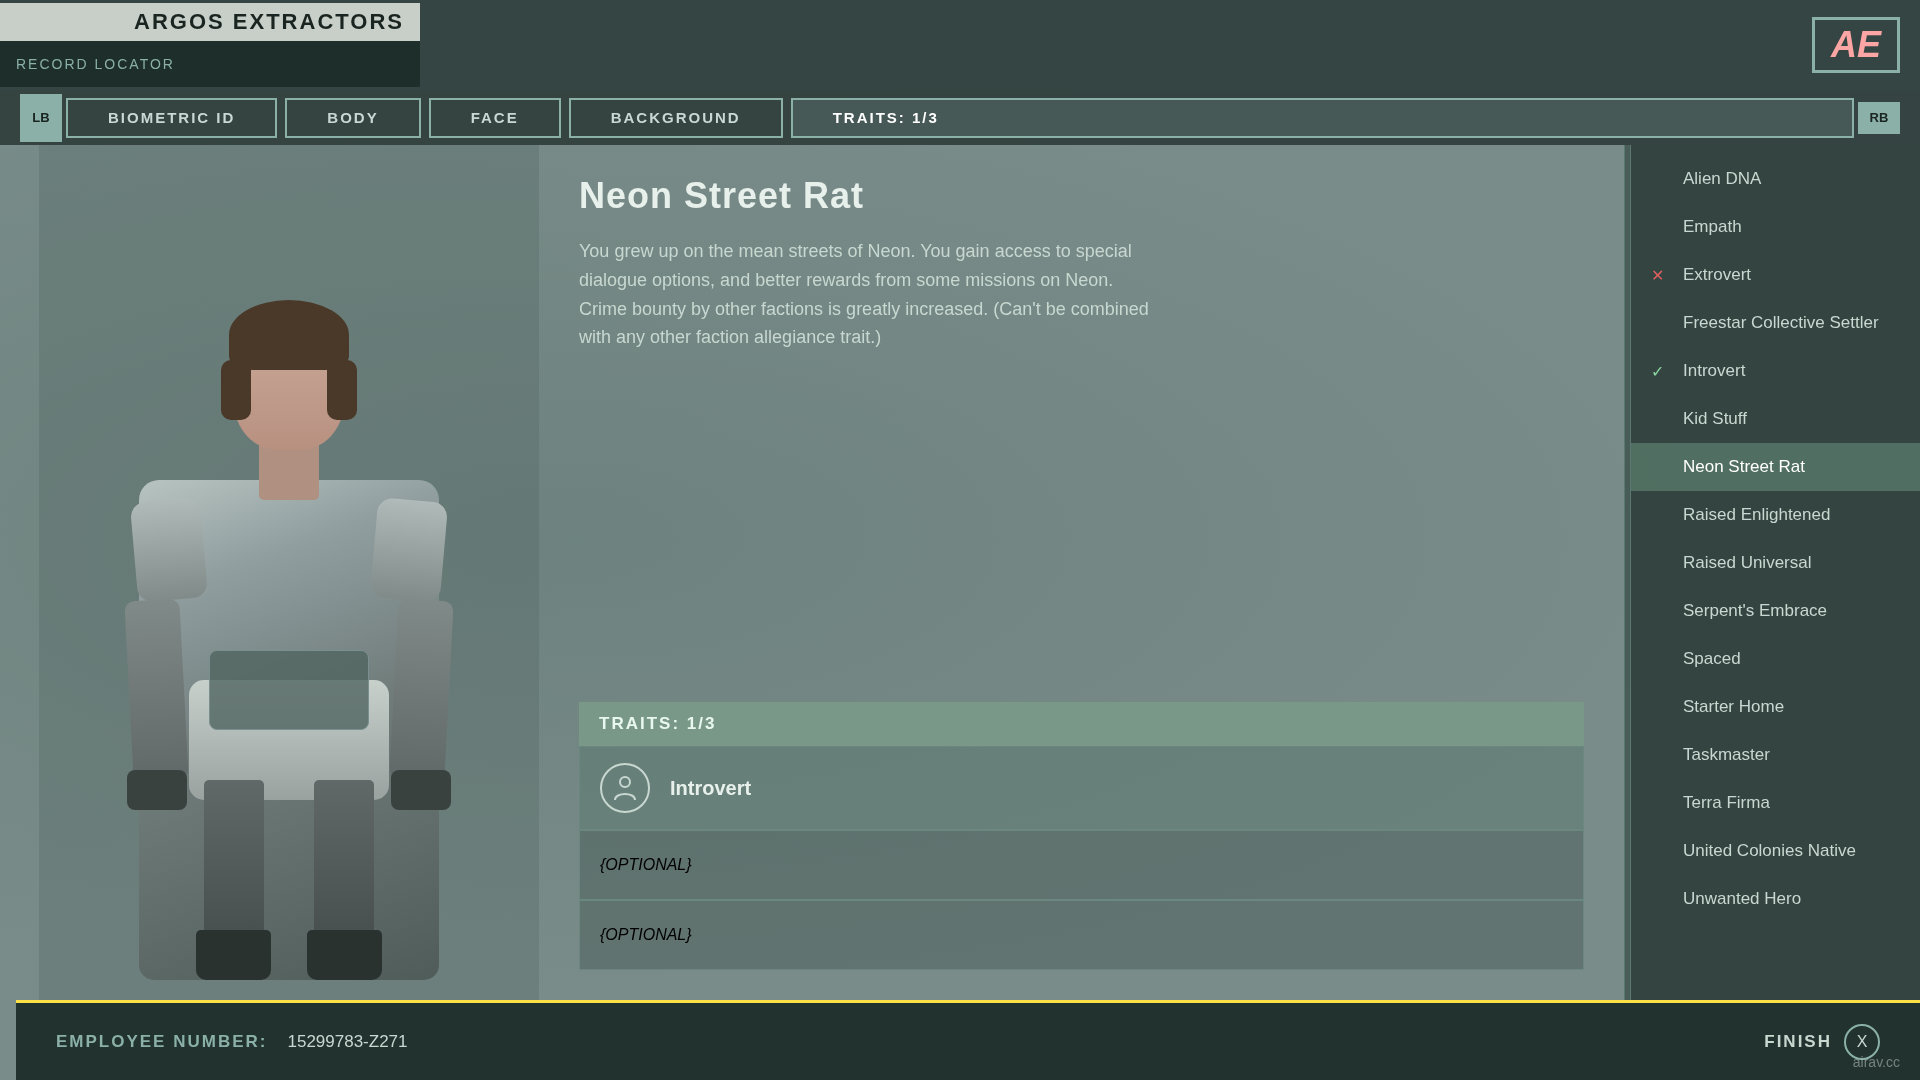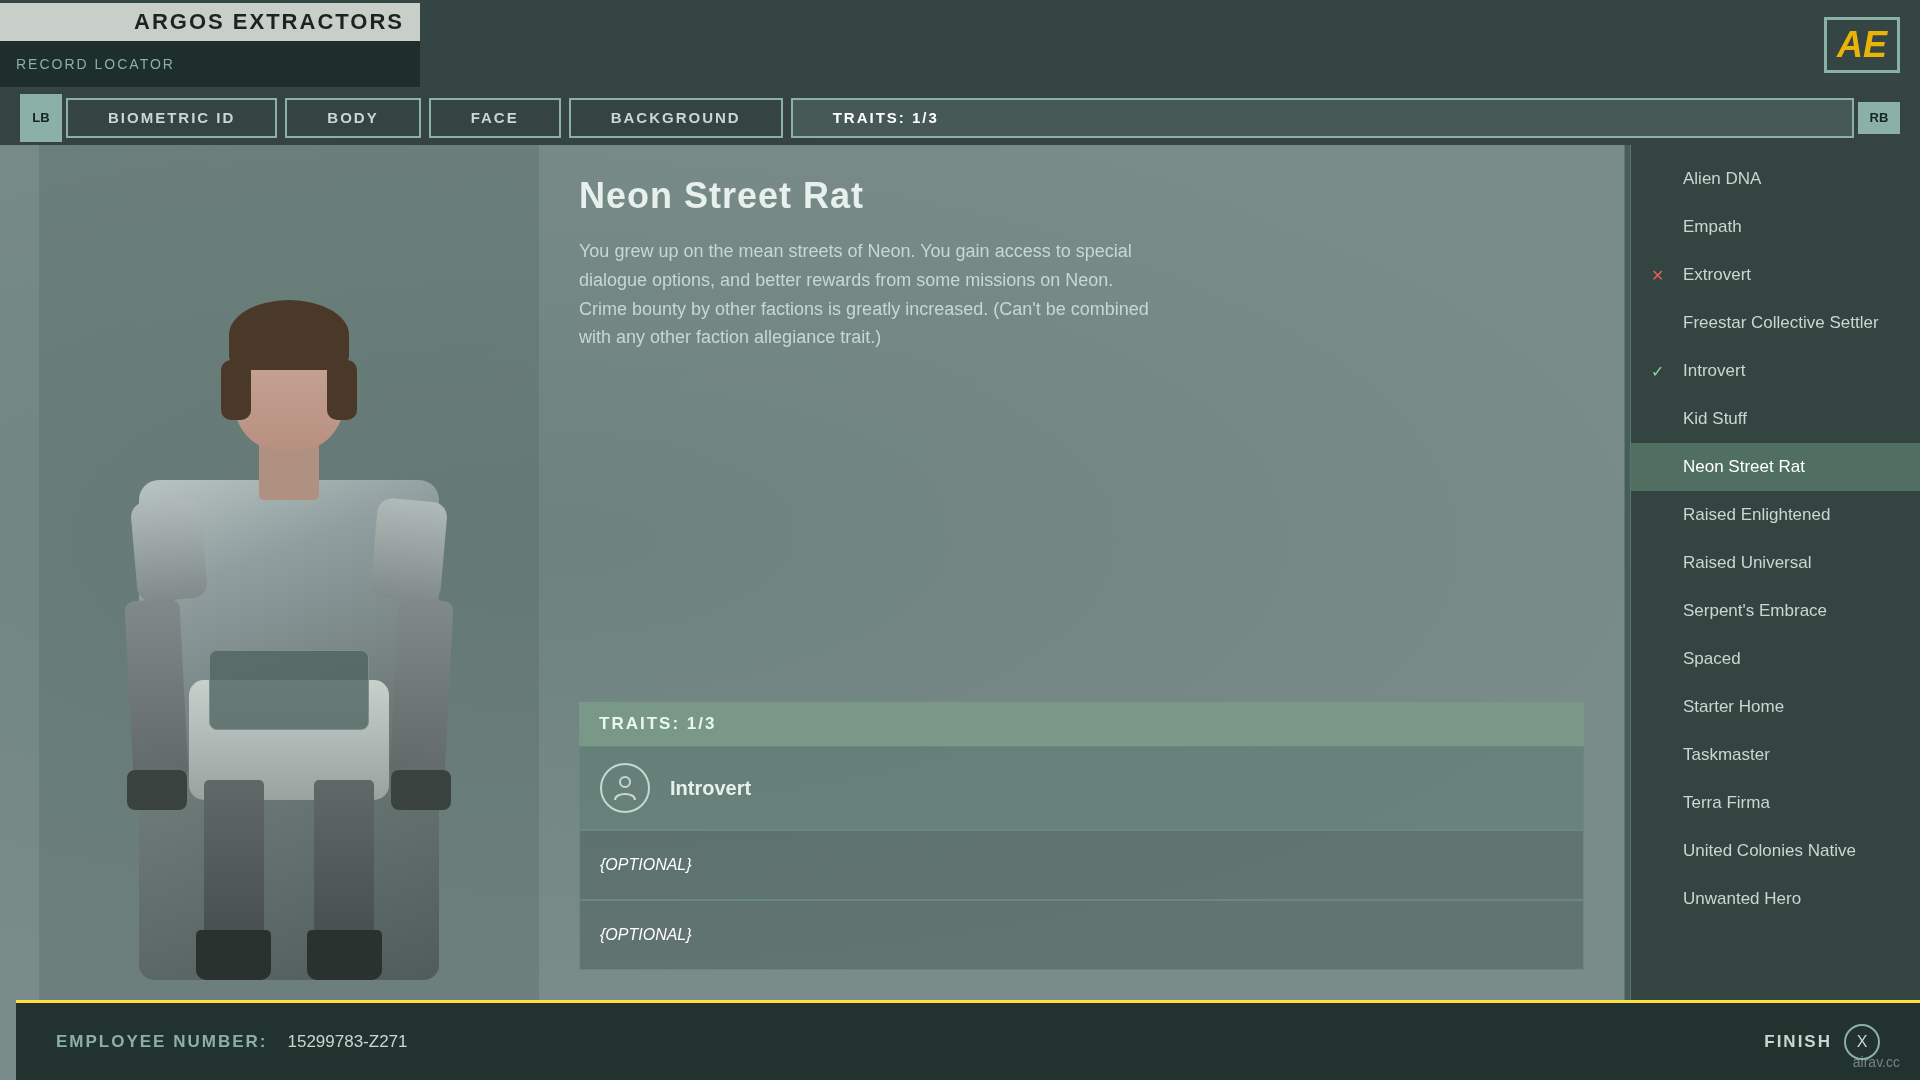--- a/index.html
+++ b/index.html
@@ -59,23 +59,23 @@
       letter-spacing: 2px;
     }
 
     .ae-logo {
       position: absolute;
       right: 20px;
       top: 50%;
       transform: translateY(-50%);
       font-size: 36px;
       font-weight: 900;
-      color: #eab308;
+      color: #fca5a5;
       border: 3px solid #8ab0a8;
-      padding: 4px 10px;
+      padding: 4px 16px;
       font-style: italic;
     }
 
     
     .nav-bar {
       position: absolute;
       top: 90px;
       left: 0;
       right: 0;
       height: 55px;
@@ -240,21 +240,21 @@
     }
 
     .trait-slot-name {
       font-size: 20px;
       color: #e8f0ec;
       font-weight: 600;
     }
 
     .trait-slot-optional {
       font-size: 16px;
-      color: #ffffff;
+      color: #000000;
       font-style: italic;
     }
 
     
     .trait-list-panel {
       width: 290px;
       background: rgba(40, 55, 52, 0.85);
       padding: 10px 0;
       overflow-y: auto;
       border-left: 1px solid #5a7870;

